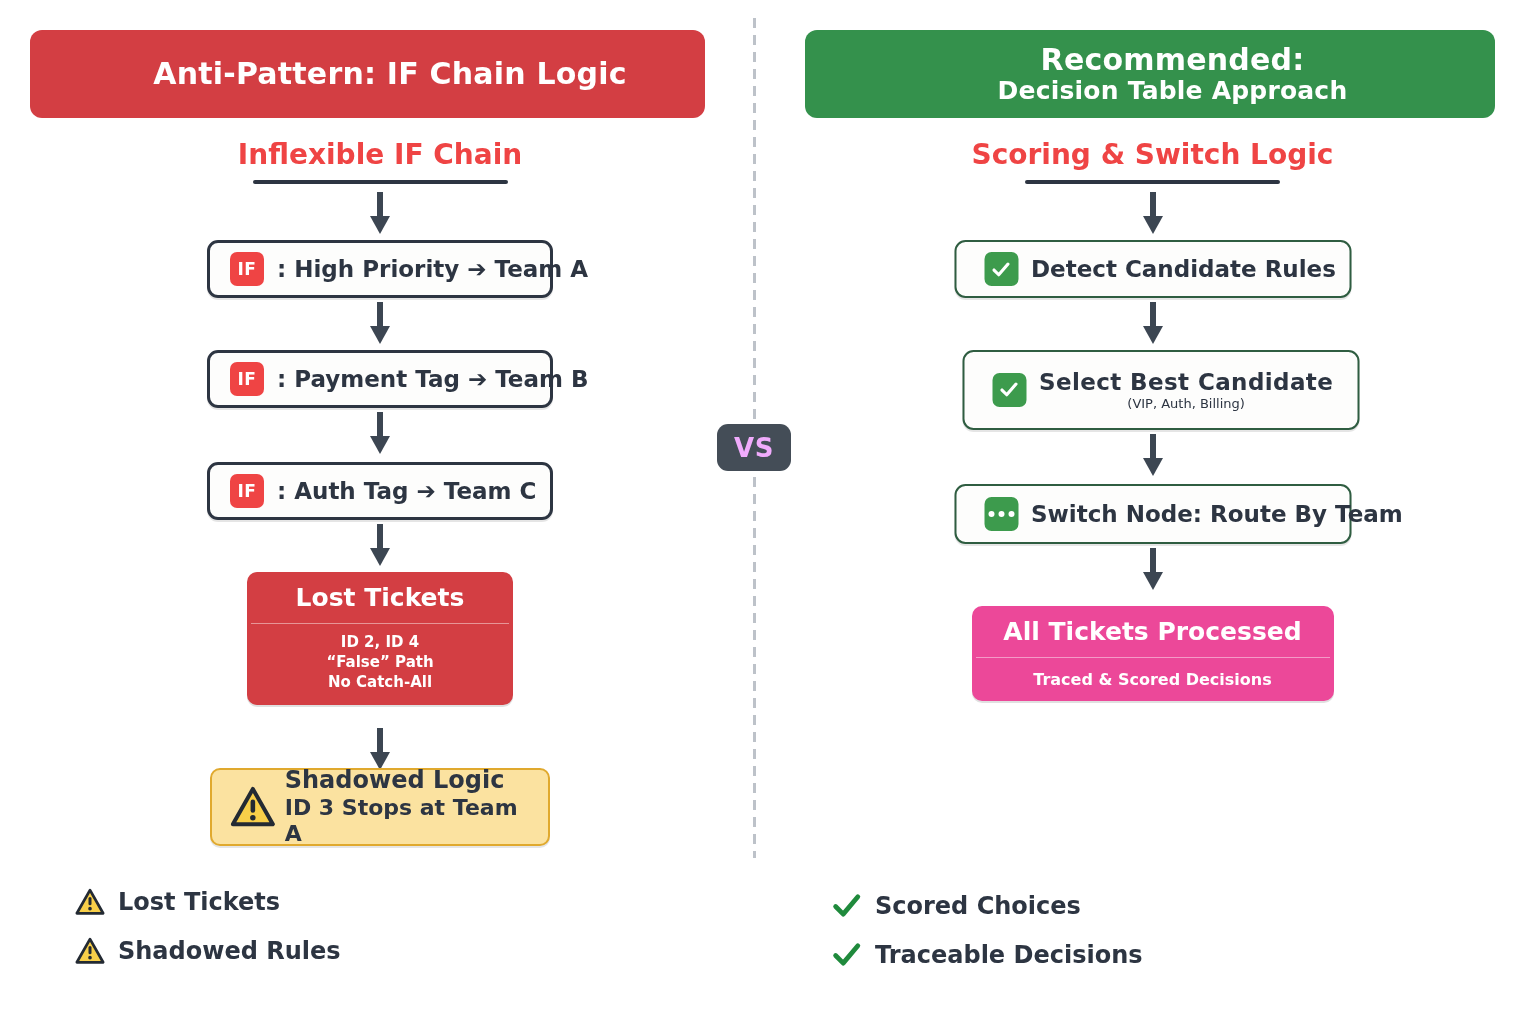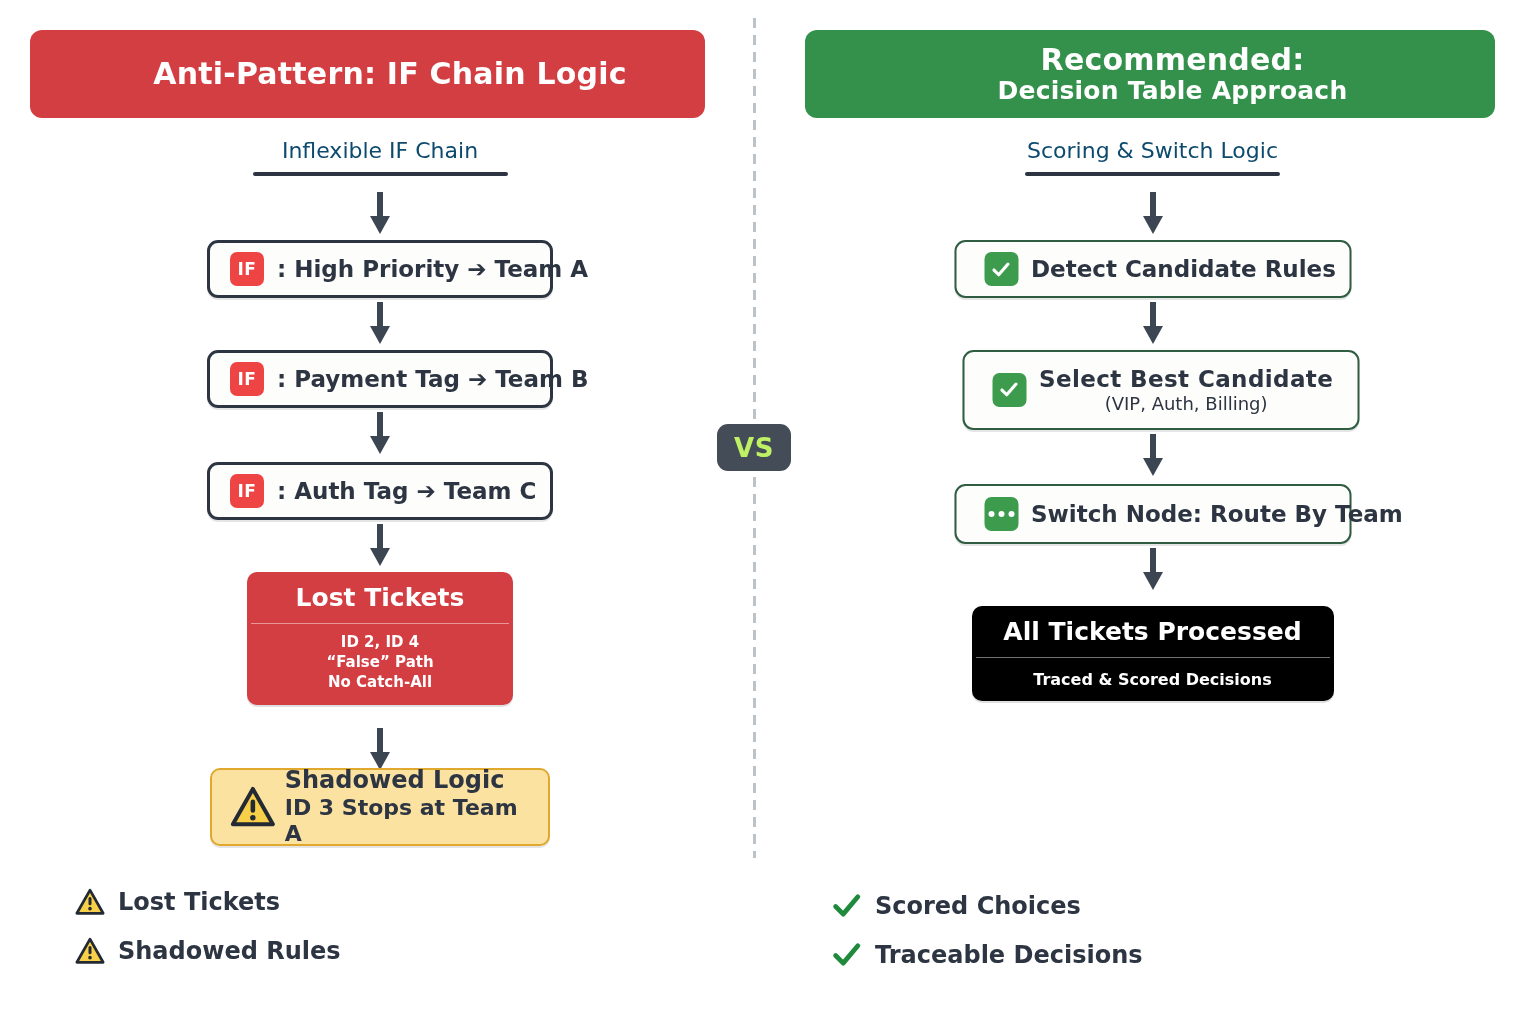--- a/index.html
+++ b/index.html
@@ -57,23 +57,23 @@
   .banner-line2 { font-size: 25px; font-weight: bold; line-height: 1.12; }
 
   
   .subhead {
     position: absolute;
     top: 138px;
     width: 100%;
     text-align: center;
   }
   .subhead .txt {
-    font-size: 22px;
-    font-weight: normal;
-    color: #0c4a6e;
+    font-size: 28px;
+    font-weight: bold;
+    color: #ef4444;
     display: block;
     margin-bottom: 9px;
   }
   .subhead .rule {
     width: 255px;
     height: 4px;
     background: #2d3542;
     margin: 0 auto;
     border-radius: 2px;
   }
@@ -120,21 +120,21 @@
     color: #2d3542;
     white-space: nowrap;
   }
   .node-label.two-line {
     display: flex;
     flex-direction: column;
     align-items: center;
     line-height: 1.18;
   }
   .node-label .main { font-size: 23px; font-weight: bold; letter-spacing: .4px; }
-  .node-label .sub  { font-size: 18px; font-weight: 500; }
+  .node-label .sub  { font-size: 13px; font-weight: 500; }
 
   .node-label .strong { font-weight: bold; }
 
   
   .badge-sq {
     width: 34px; height: 34px;
     border-radius: 7px;
     flex: 0 0 auto;
     display: flex;
     align-items: center;
@@ -158,21 +158,21 @@
   .card {
     position: absolute;
     left: 50%;
     transform: translateX(-50%);
     border-radius: 10px;
     color: #ffffff;
     overflow: hidden;
     box-shadow: 0 2px 0 rgba(0,0,0,.12);
   }
   .card.red   { background: #d33e43; }
-  .card.green { background: #000000; }
+  .card.green { background: #ec4899; }
 
   .card-title {
     font-size: 25px;
     font-weight: bold;
     text-align: center;
     padding: 11px 14px 11px;
   }
   .card-divider { height: 1px; background: rgba(255,255,255,.45); margin: 0 4px; }
   .card-body {
     text-align: center;
@@ -217,21 +217,21 @@
     background-size: 3px 17px;
     background-repeat: repeat-y;
   }
   #vs-badge {
     position: absolute;
     left: 717px;
     top: 424px;
     width: 74px; height: 47px;
     background: #444d57;
     border-radius: 11px;
-    color: #bef264;
+    color: #f0abfc;
     font-size: 26px;
     font-weight: bold;
     display: flex;
     align-items: center;
     justify-content: center;
     letter-spacing: .5px;
   }
 
   
   .legend {

